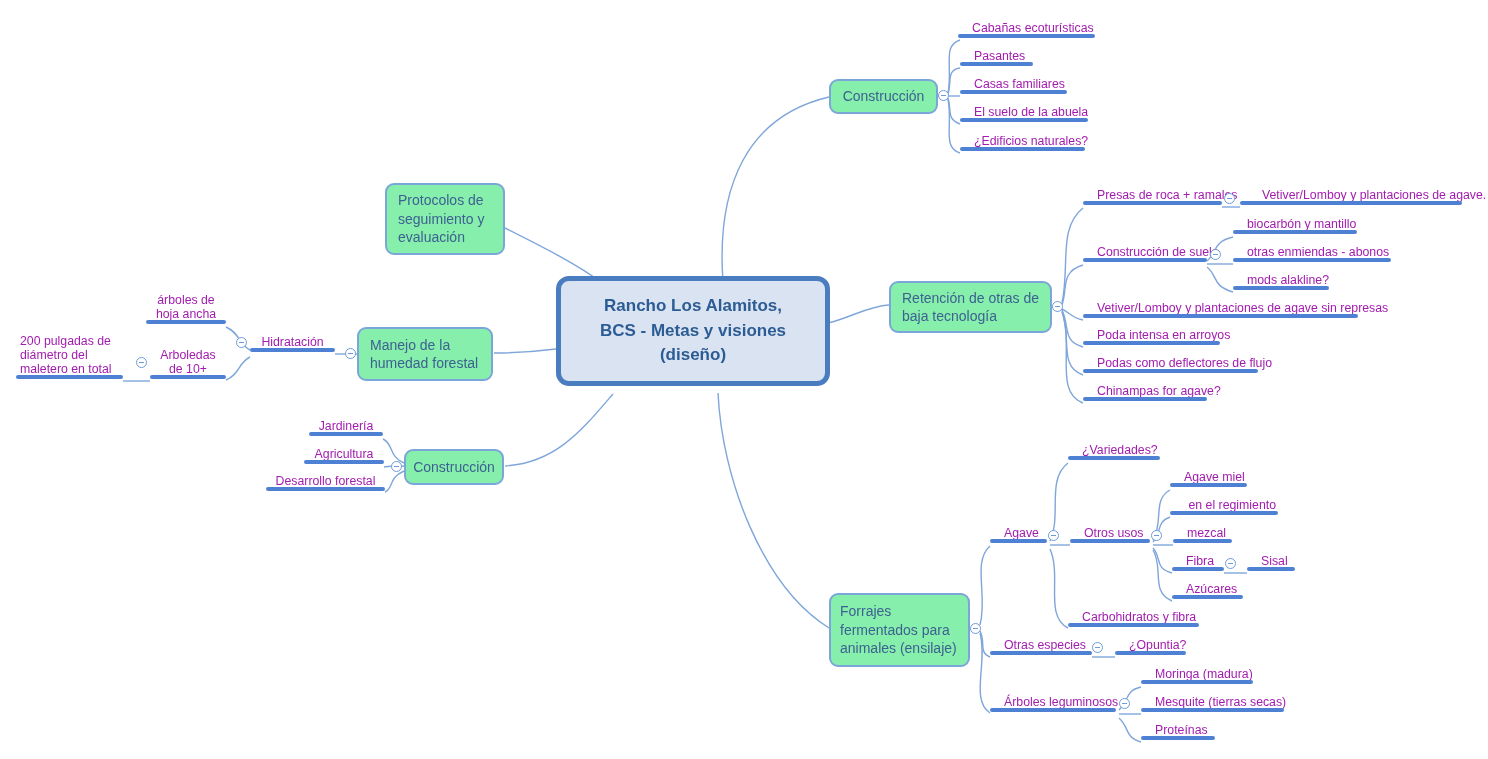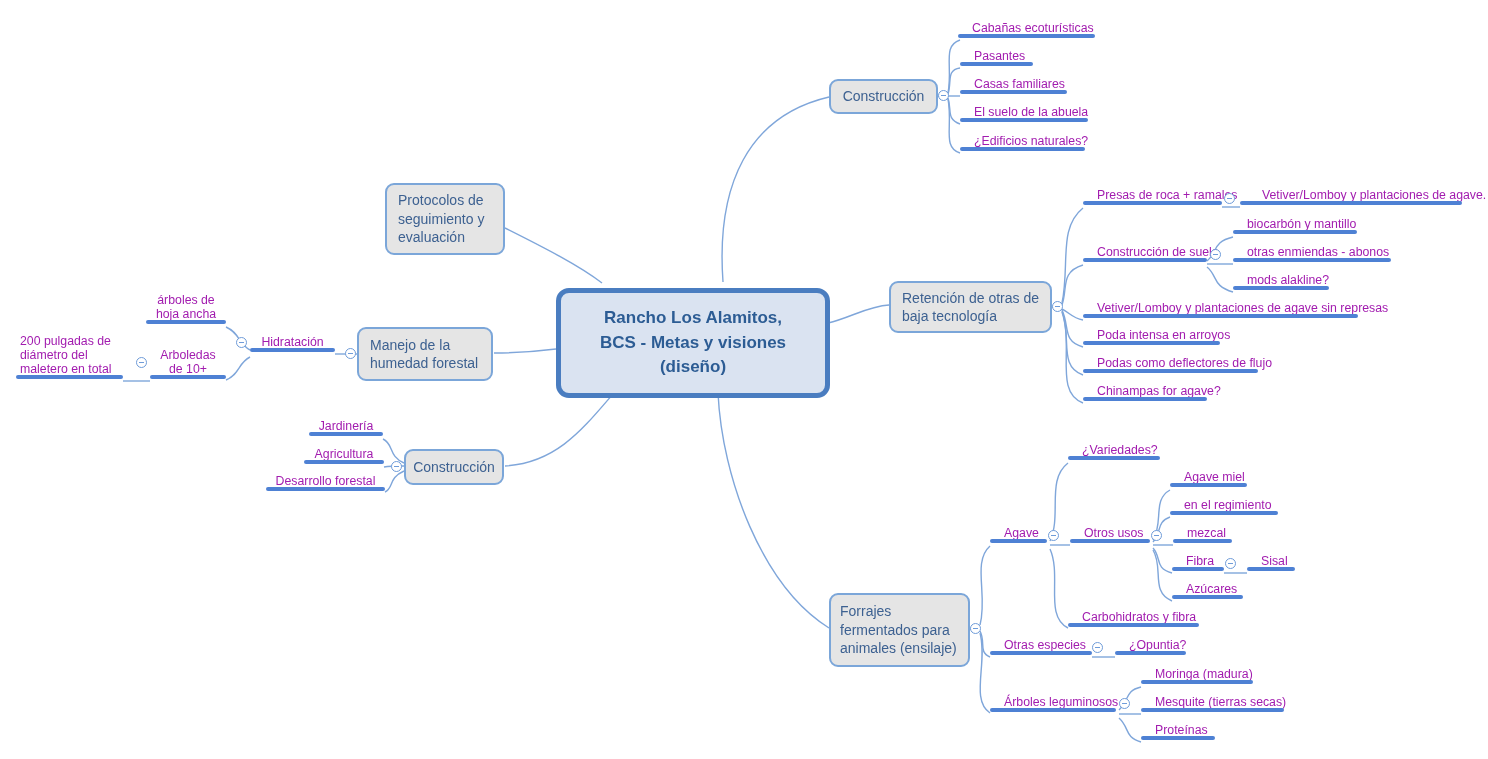--- a/index.html
+++ b/index.html
@@ -1,20 +1,20 @@
 <!DOCTYPE html>
 <html><head>
 <meta charset="utf-8">
 <style>
   html,body { margin:0; padding:0; background:#ffffff; font-family:"Liberation Sans", sans-serif; }
   .canvas { position:relative; width:1488px; height:759px; background:#ffffff; overflow:hidden; }
   .wires { position:absolute; left:0; top:0; }
   .wires path { fill:none; stroke:#7fa6da; stroke-width:1.4px; }
 
-  .box { position:absolute; box-sizing:border-box; background:#e5e5e5; border:2px solid #7ba6d9;
+  .box { position:absolute; box-sizing:border-box; background:#86efac; border:2px solid #7ba6d9;
          border-radius:9px; color:#3d6191; font-size:14px; line-height:1.32;
          display:flex; align-items:center; padding:6px 11px; }
   .box.ctr { justify-content:center; text-align:center; }
   .central { position:absolute; box-sizing:border-box; background:#dae3f1; border:5px solid #4a7dc0;
              border-radius:13px; color:#2c5c94; font-weight:bold; font-size:17px; line-height:1.45;
              display:flex; align-items:center; justify-content:center; text-align:center; padding:6px 26px; }
 
   .leaf { position:absolute; box-sizing:border-box; }
   .leaf::after { content:""; position:absolute; left:0; bottom:0; width:100%; height:4px;
                  border-radius:2px; background:#4e81d4; }
@@ -87,21 +87,21 @@
     <path d="M 335 354 L 357 354"></path>
     <path d="M 250 350 C 238 344 240 333 226 327"></path>
     <path d="M 250 357 C 238 363 240 374 226 380"></path>
     <path d="M 123 381 L 150 381"></path>
 
     <path d="M 404 463 C 388 456 394 444 383 439"></path>
     <path d="M 404 466 C 396 466 390 466 384 467"></path>
     <path d="M 404 471 C 388 478 394 488 385 492"></path>
   </svg>
 
-  <div class="central" style="left:556px; top:288px; width:274px; height:110px;">
+  <div class="central" style="left:556px; top:276px; width:274px; height:110px;">
     <span>Rancho Los Alamitos, BCS - Metas y visiones (diseño)</span>
   </div>
 
   <div class="box" style="left:385px; top:183px; width:120px; height:72px;">
     <span>Protocolos de seguimiento y evaluación</span>
   </div>
   <div class="box" style="left:357px; top:327px; width:136px; height:54px;">
     <span>Manejo de la humedad forestal</span>
   </div>
   <div class="box ctr" style="left:404px; top:449px; width:100px; height:36px;">
@@ -169,21 +169,21 @@
     </div>
   <div class="leaf" style="left:1068px; top:443px; width:92px;">
     <span class="lbl">¿Variedades?</span>
     </div>
   <div class="leaf" style="left:1070px; top:526px; width:80px;">
     <span class="lbl">Otros usos</span>
     </div>
   <div class="leaf" style="left:1170px; top:470px; width:77px;">
     <span class="lbl">Agave miel</span>
     </div>
-  <div class="leaf" style="left:1170px; top:498px; width:108px;">
+  <div class="leaf" style="left:1170px; top:498px; width:108px;text-align:right;">
     <span class="lbl">en el regimiento</span>
     </div>
   <div class="leaf" style="left:1173px; top:526px; width:59px;">
     <span class="lbl">mezcal</span>
     </div>
   <div class="leaf" style="left:1172px; top:554px; width:52px;">
     <span class="lbl">Fibra</span>
     </div>
   <div class="leaf" style="left:1247px; top:554px; width:48px;">
     <span class="lbl">Sisal</span>

